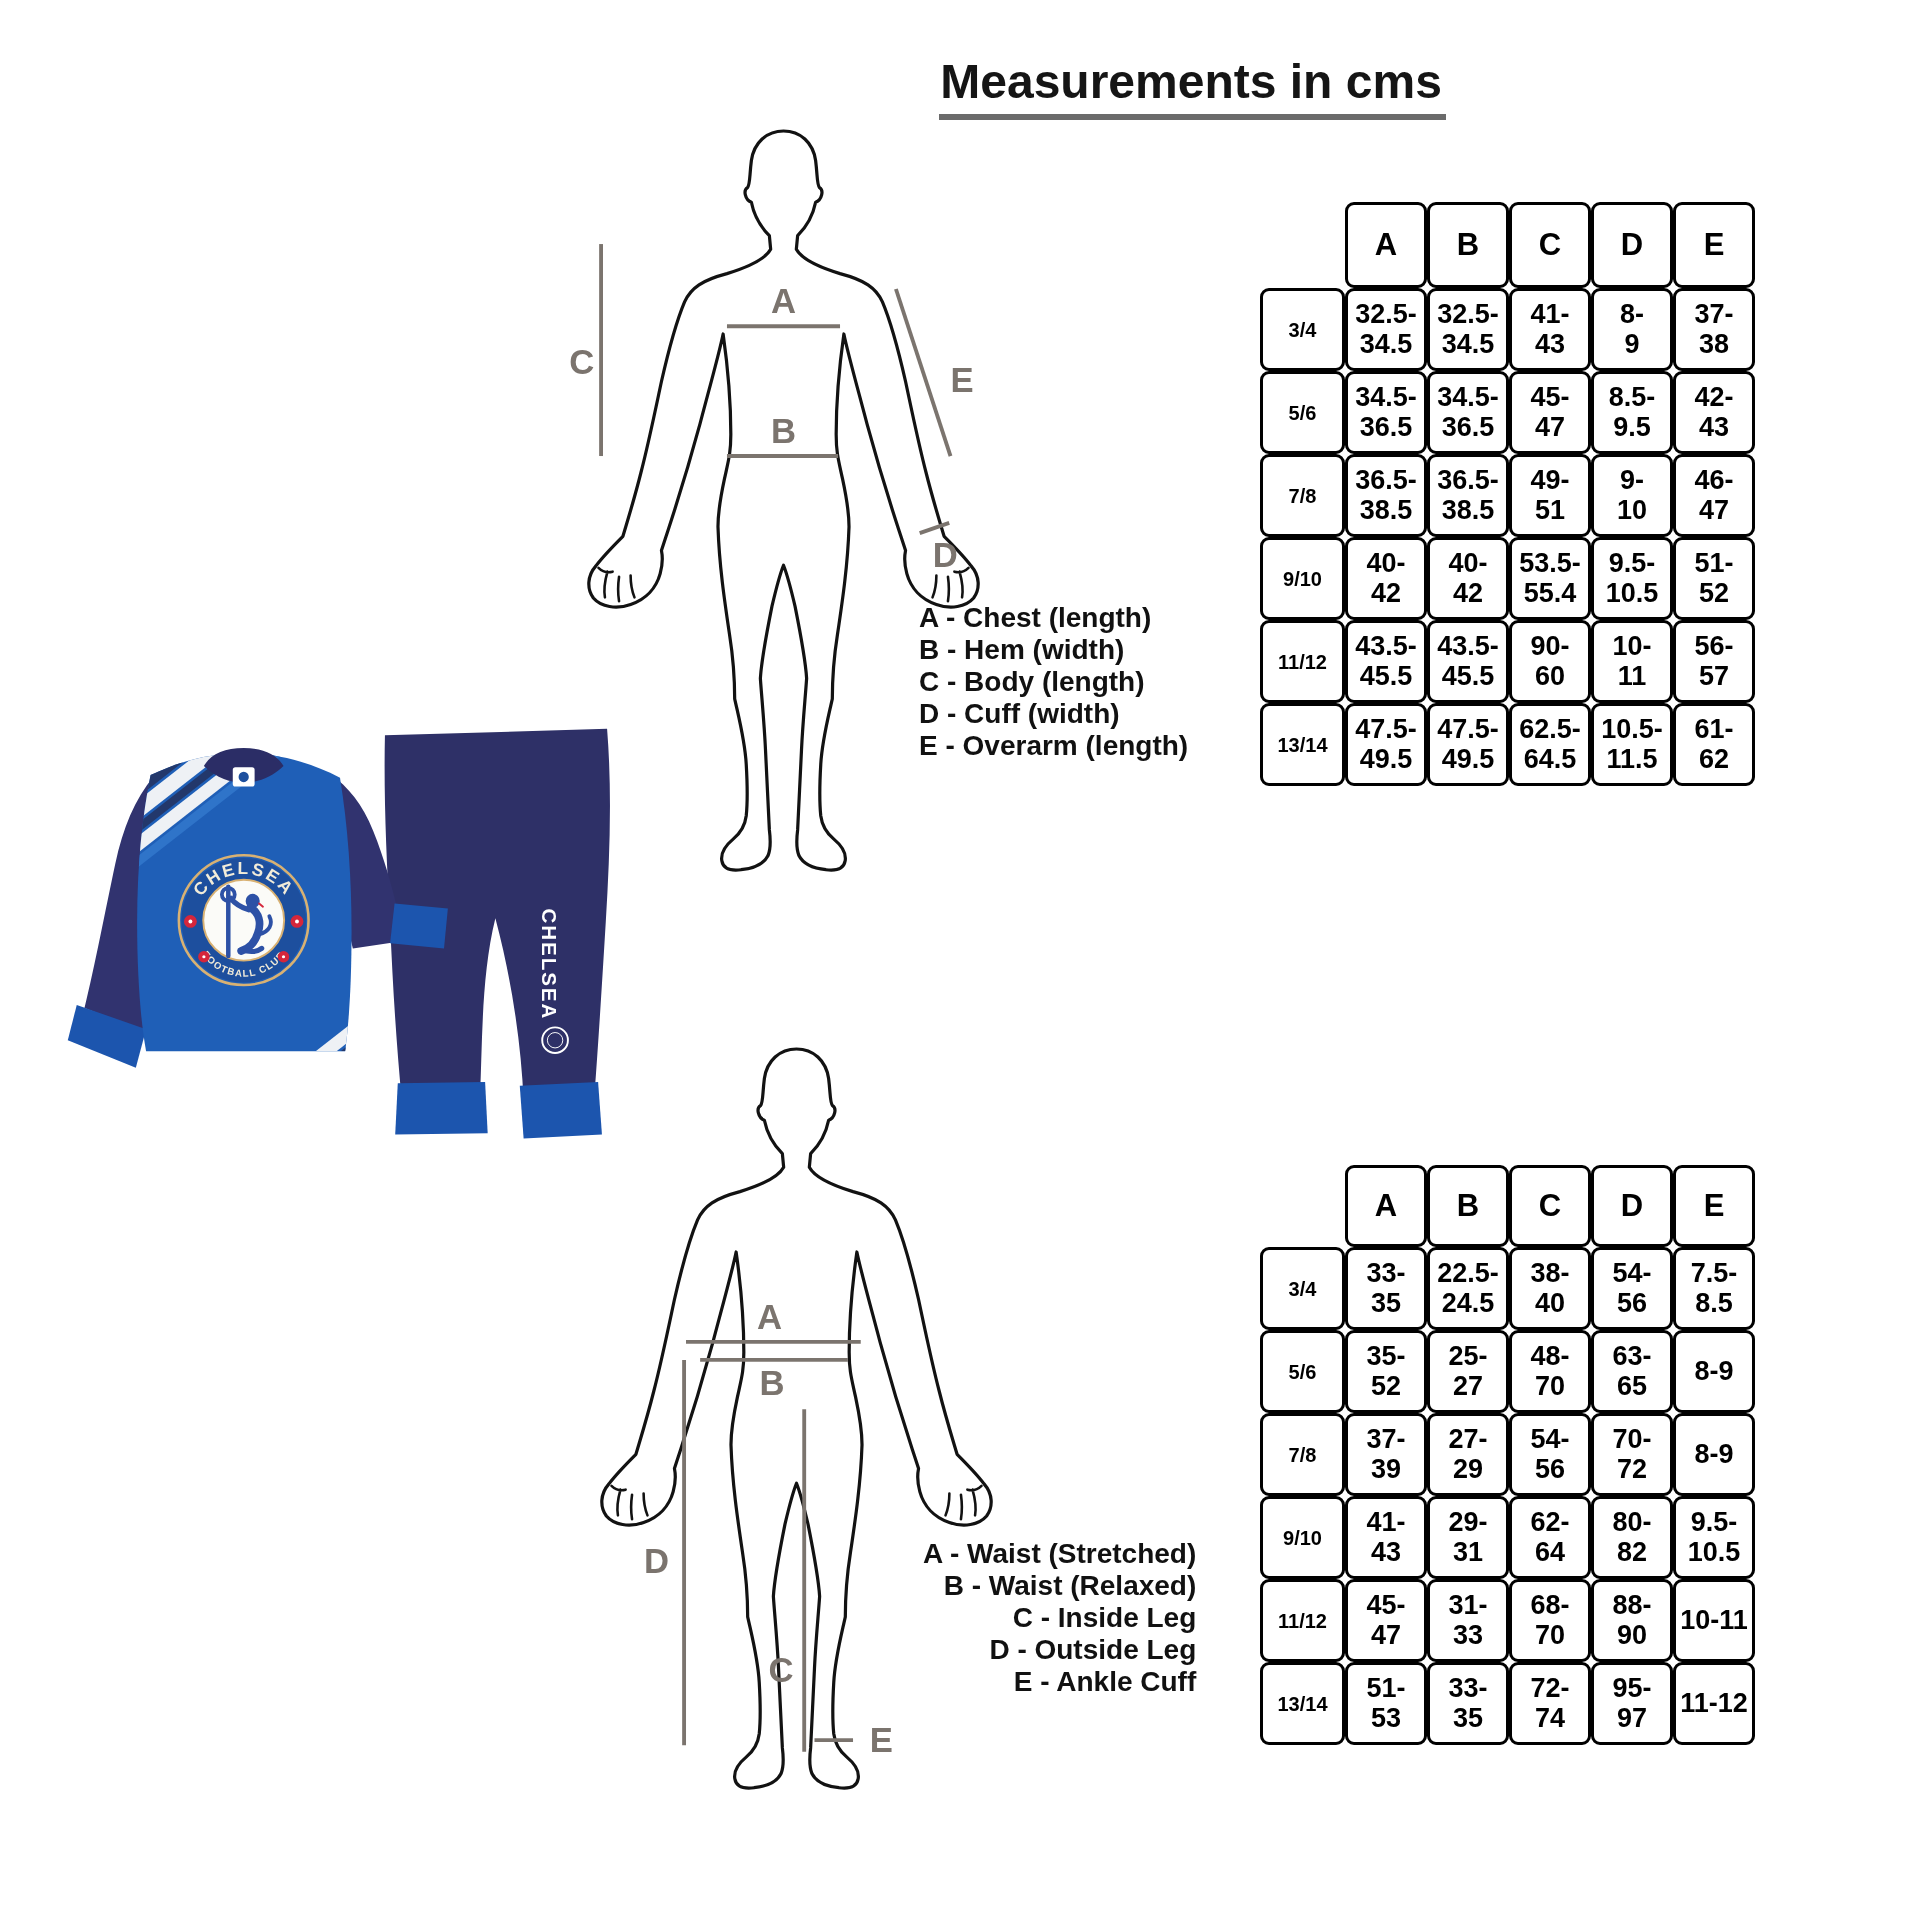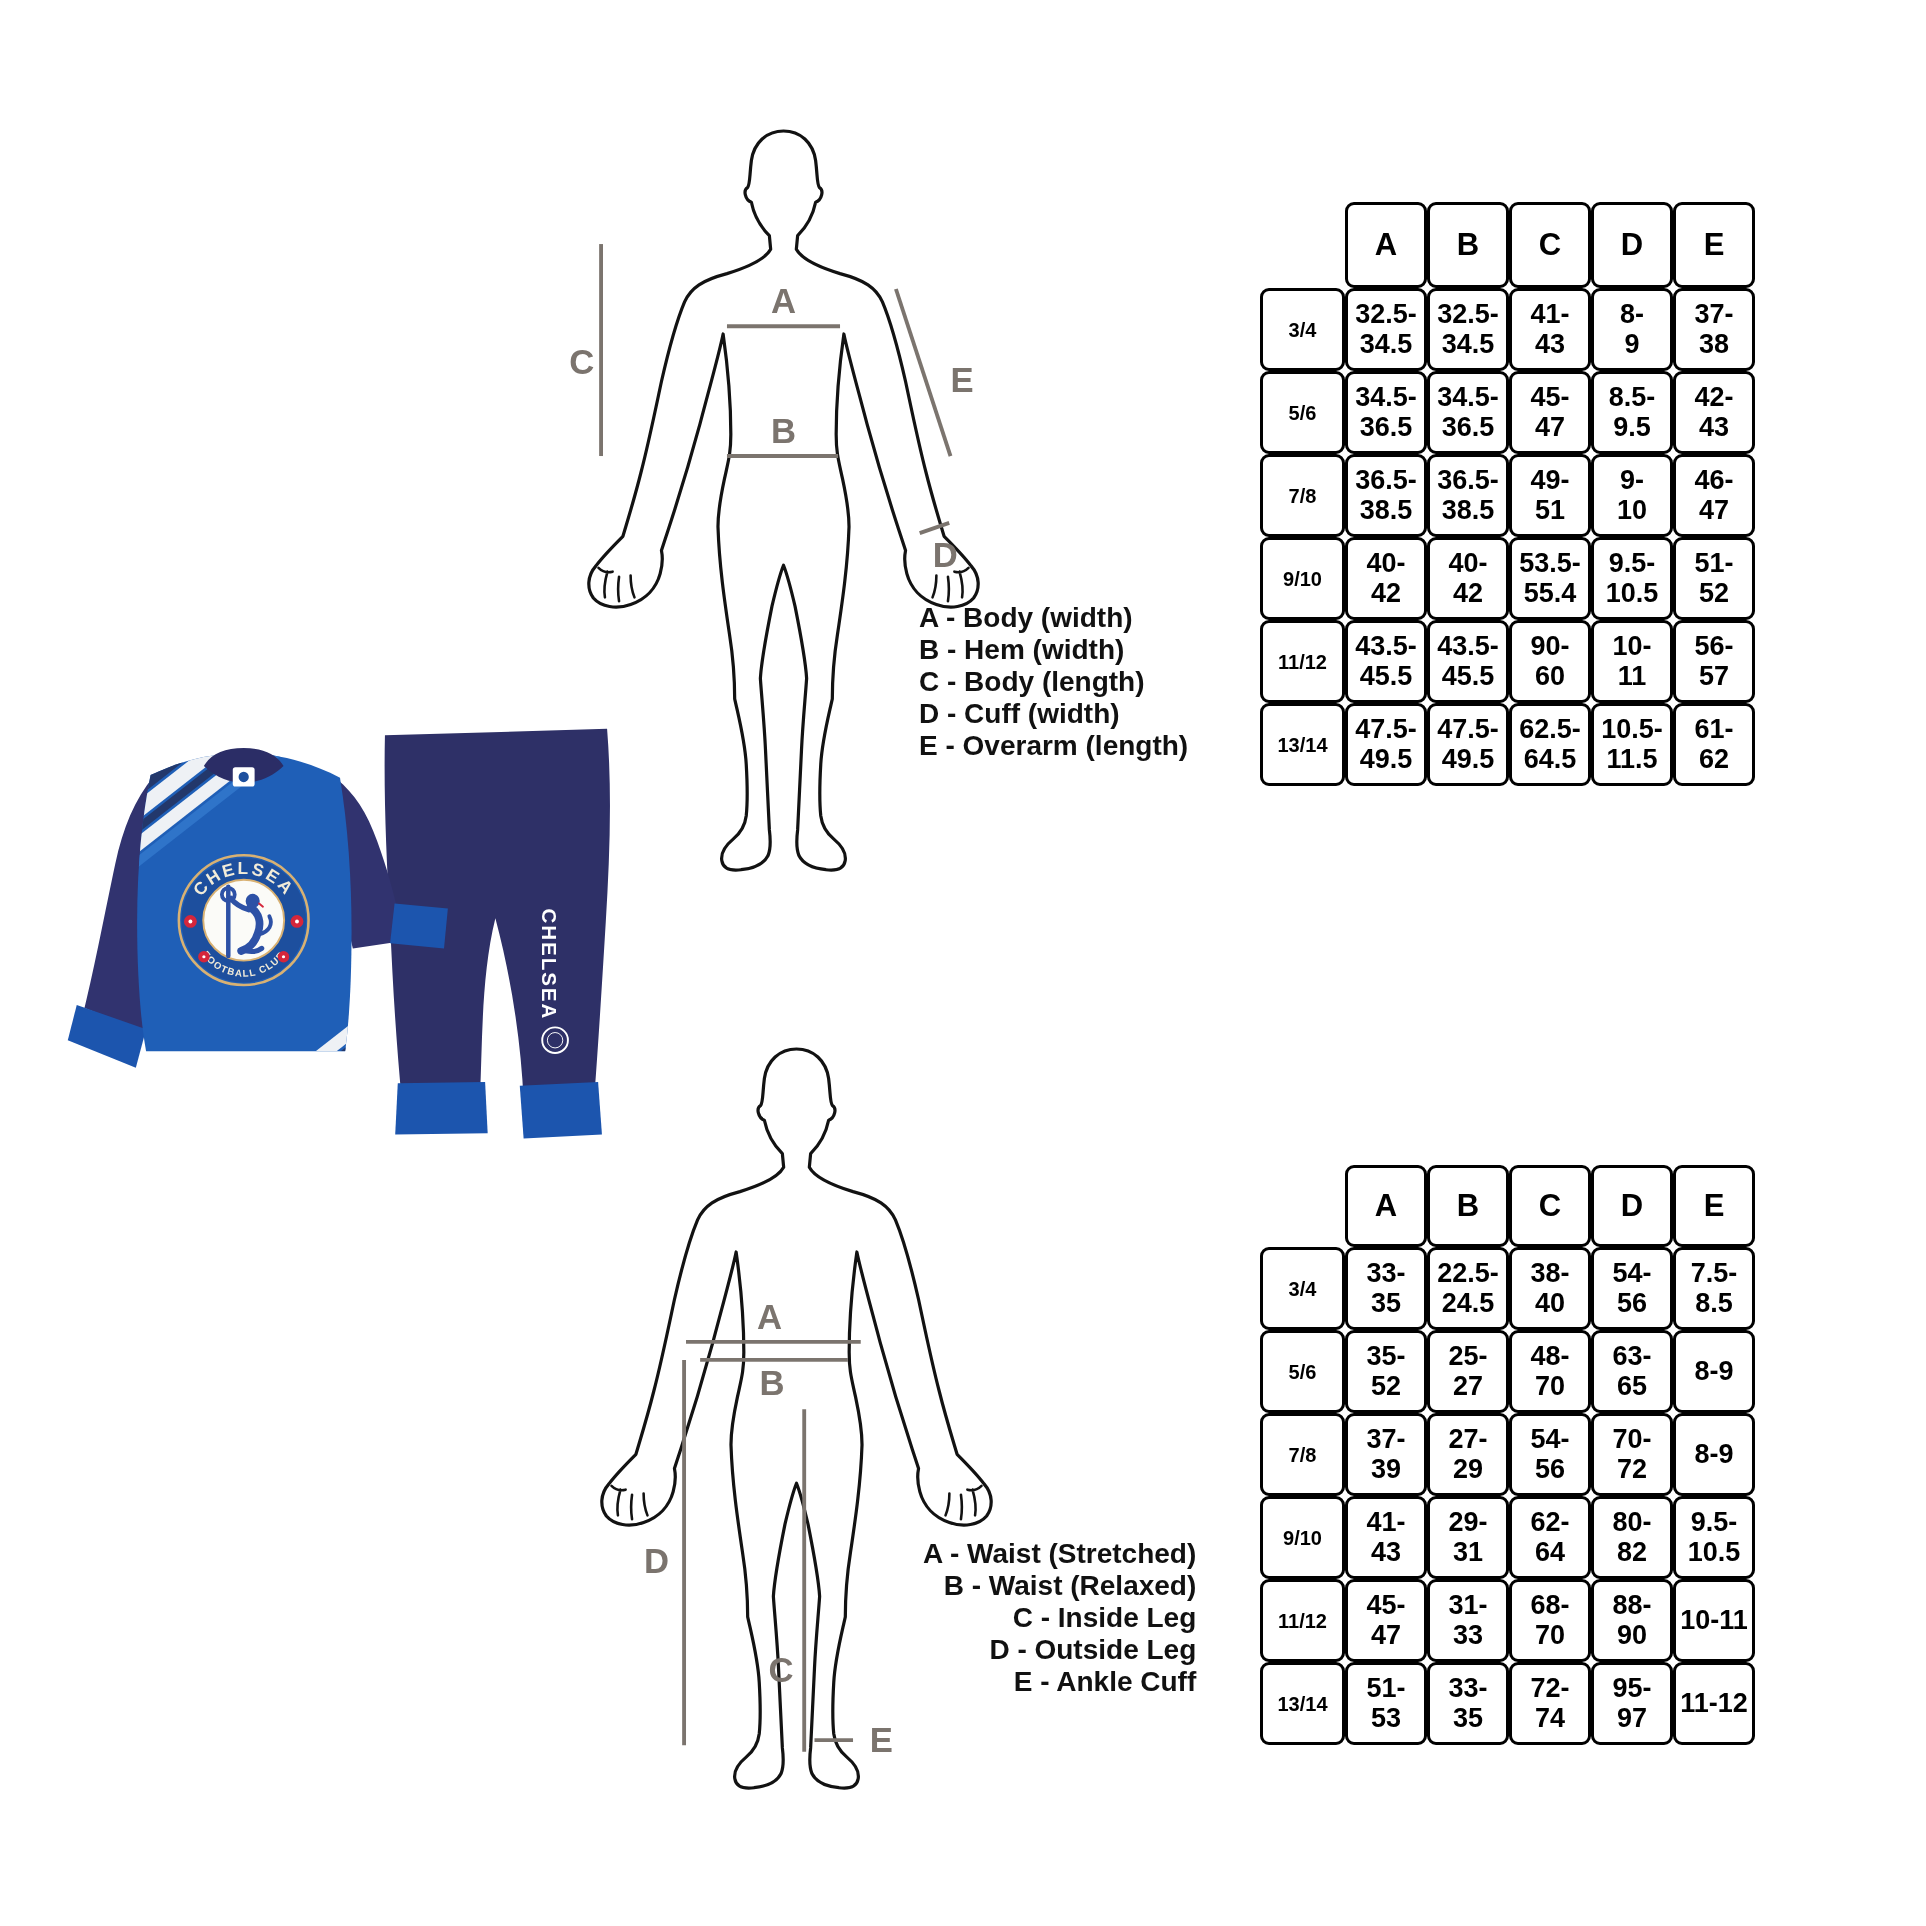--- a/index.html
+++ b/index.html
@@ -47,20 +47,21 @@
   .measure-label{font-size:54px;font-weight:bold;fill:#7b746e;}
   .outline{fill:#ffffff;stroke:#121212;stroke-width:5;stroke-linejoin:round;stroke-linecap:round;}
   .finger{fill:none;stroke:#121212;stroke-width:4;stroke-linecap:round;}
   .mline{stroke:#7b746e;stroke-width:6;stroke-linecap:butt;}
 </style>
 </head>
 <body>
 
 <div id="canvas">
 
+  <div class="page-title">Measurements in cms</div>
 
   <svg id="figure-top" class="figure-svg" viewBox="0 0 680 1180">
     <g>
       <path class="outline" d="M 340,14
         C 314,14 294,32 290,60 C 287,84 288,98 284,102 C 277,106 280,121 290,125
         C 295,150 309,168 318,177 L 320,198 C 312,213 288,225 252,236
         C 214,246 196,258 186,280 C 170,318 160,360 150,404 C 141,446 130,500 118,546
         C 108,586 98,618 90,645 C 76,659 60,675 48,691 C 34,707 34,727 44,741
         C 56,755 80,759 102,751 C 126,743 142,725 148,703 C 152,689 152,677 150,667
         C 164,623 180,580 210,470 C 222,424 240,360 246,330
@@ -92,21 +93,21 @@
       <line class="mline" x1="56" y1="190" x2="56" y2="520"></line>
       <text class="measure-label" x="26" y="392" text-anchor="middle">C</text>
       <line class="mline" x1="515" y1="260" x2="600" y2="520"></line>
       <text class="measure-label" x="618" y="420" text-anchor="middle">E</text>
       <line class="mline" x1="552" y1="640" x2="598" y2="624"></line>
       <text class="measure-label" x="592" y="692" text-anchor="middle">D</text>
     </g>
   </svg>
 
   <div id="top-legend" class="legend">
-    <div class="legend-line">A - Body (width)</div>
+    <div class="legend-line">A - Chest (length)</div>
     <div class="legend-line">B - Hem (width)</div>
     <div class="legend-line">C - Body (length)</div>
     <div class="legend-line">D - Cuff (width)</div>
     <div class="legend-line">E - Overarm (length)</div>
   </div>
 
   <div id="top-table" class="size-table">
       <div class="cell corner"></div>
       <div class="cell head">A</div>
       <div class="cell head">B</div>

